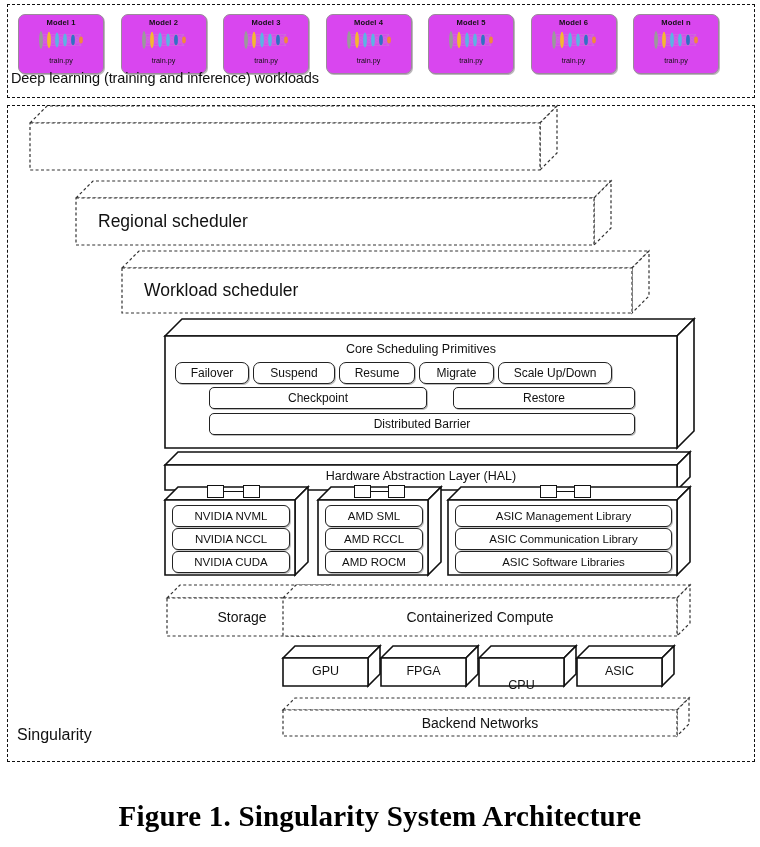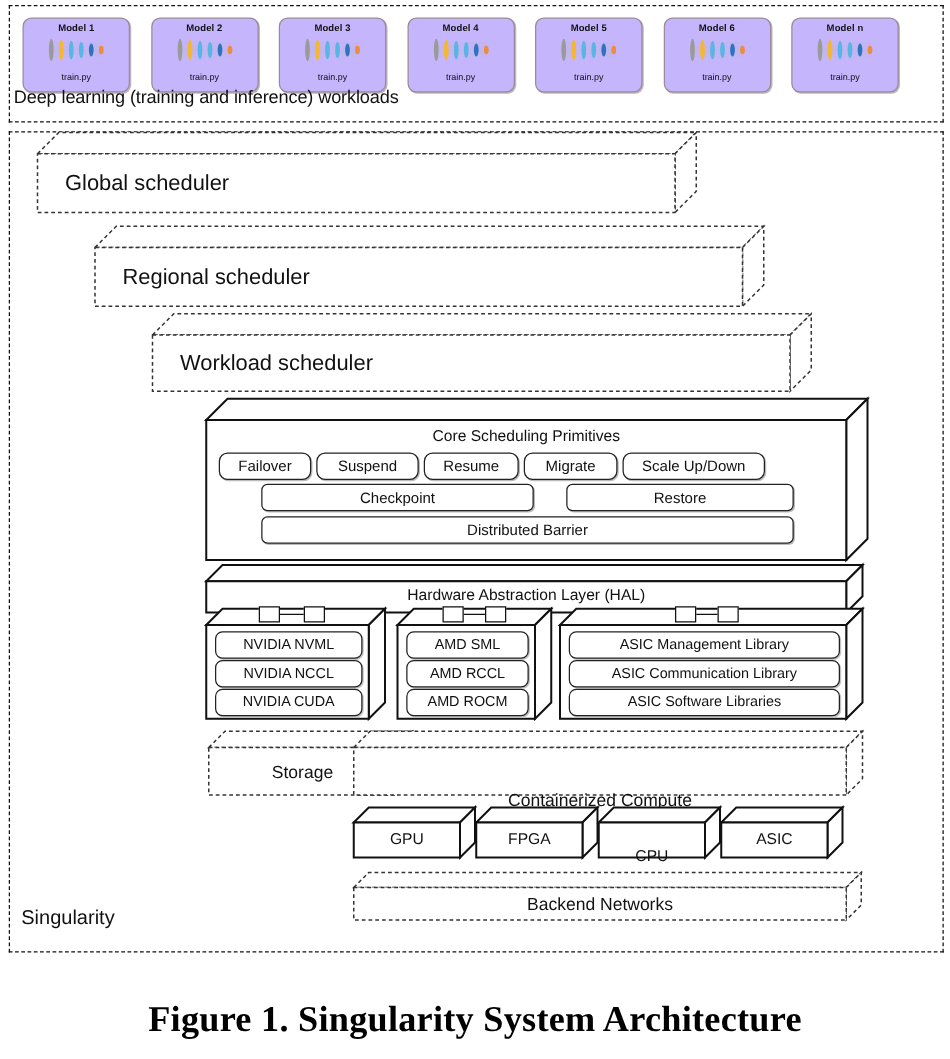--- a/index.html
+++ b/index.html
@@ -11,21 +11,21 @@
 
   
   .dashbox{
     position:absolute;border:1.6px dashed #111;background:transparent;
   }
 
   
   #workloads-panel{left:7px;top:4px;width:746px;height:92px;}
   .model-card{
     position:absolute;top:14px;width:84px;height:58px;
-    background:#c4b5fd;border:1.3px solid #9a8a9a;border-radius:7px;
+    background:#d946ef;border:1.3px solid #9a8a9a;border-radius:7px;
     box-shadow:1px 1px 0 rgba(120,110,120,.5);
     display:flex;flex-direction:column;align-items:center;
   }
   .model-title{
     font-size:7.6px;font-weight:bold;margin-top:3px;letter-spacing:.1px;
     color:#111;
   }
   .nn-icon{margin-top:2px;}
   .model-file{
     font-size:7.2px;margin-top:1px;color:#111;
@@ -518,23 +518,20 @@
 <div class="dashbox" id="singularity-panel"></div>
 <div id="singularity-label">Singularity</div>
 
 <div id="diagram-layer">
     <div class="box3d" style="left: 30px; top: 106px; width: 527px; height: 64px;">
       <svg width="529" height="66">
         <polygon points="0,17 17,0 527,0 510,17" fill="#fff" stroke="#333" stroke-width="1.2" stroke-dasharray="3,2.4" stroke-linejoin="miter"></polygon>
         <polygon points="510,17 527,0 527,47 510,64" fill="#fff" stroke="#333" stroke-width="1.2" stroke-dasharray="3,2.4" stroke-linejoin="miter"></polygon>
         <polygon points="0,17 510,17 510,64 0,64" fill="#fff" stroke="#333" stroke-width="1.2" stroke-dasharray="3,2.4" stroke-linejoin="miter"></polygon>
       </svg>
-      <div style="position: absolute; left: 0px; top: 17px; width: 510px; height: 47px;">
-        <div class="lbl sched-lbl" style="left: 0px; top: 0px; width: 510px; height: 47px;">Global scheduler</div>
-      </div>
     </div>
     <div class="box3d" style="left: 76px; top: 181px; width: 535px; height: 64px;">
       <svg width="537" height="66">
         <polygon points="0,17 17,0 535,0 518,17" fill="#fff" stroke="#333" stroke-width="1.2" stroke-dasharray="3,2.4" stroke-linejoin="miter"></polygon>
         <polygon points="518,17 535,0 535,47 518,64" fill="#fff" stroke="#333" stroke-width="1.2" stroke-dasharray="3,2.4" stroke-linejoin="miter"></polygon>
         <polygon points="0,17 518,17 518,64 0,64" fill="#fff" stroke="#333" stroke-width="1.2" stroke-dasharray="3,2.4" stroke-linejoin="miter"></polygon>
       </svg>
       <div style="position: absolute; left: 0px; top: 17px; width: 518px; height: 47px;">
         <div class="lbl sched-lbl" style="left: 0px; top: 0px; width: 518px; height: 47px;">Regional scheduler</div>
       </div>
@@ -623,21 +620,21 @@
         <div class="plain-lbl" style="top: 11px;">Storage</div>
       </div>
     </div>
     <div class="box3d" style="left: 283px; top: 585px; width: 407px; height: 51px;">
       <svg width="409" height="53">
         <polygon points="0,13 13,0 407,0 394,13" fill="#fff" stroke="#333" stroke-width="1.2" stroke-dasharray="3,2.4" stroke-linejoin="miter"></polygon>
         <polygon points="394,13 407,0 407,38 394,51" fill="#fff" stroke="#333" stroke-width="1.2" stroke-dasharray="3,2.4" stroke-linejoin="miter"></polygon>
         <polygon points="0,13 394,13 394,51 0,51" fill="#fff" stroke="#333" stroke-width="1.2" stroke-dasharray="3,2.4" stroke-linejoin="miter"></polygon>
       </svg>
       <div style="position: absolute; left: 0px; top: 13px; width: 394px; height: 38px;">
-        <div class="plain-lbl" style="top: 11px; margin-top: 23px;">Containerized Compute</div>
+        <div class="plain-lbl" style="top: 11px;">Containerized Compute</div>
       </div>
     </div>
     <div class="box3d" style="left: 283px; top: 646px; width: 97px; height: 40px;">
       <svg width="99" height="42">
         <polygon points="0,12 12,0 97,0 85,12" fill="#fff" stroke="#111" stroke-width="1.6" stroke-linejoin="miter"></polygon>
         <polygon points="85,12 97,0 97,28 85,40" fill="#fff" stroke="#111" stroke-width="1.6" stroke-linejoin="miter"></polygon>
         <polygon points="0,12 85,12 85,40 0,40" fill="#fff" stroke="#111" stroke-width="1.6" stroke-linejoin="miter"></polygon>
       </svg>
       <div style="position: absolute; left: 0px; top: 12px; width: 85px; height: 28px;">
         <div class="hw-lbl" style="top: 6px;">GPU</div>

